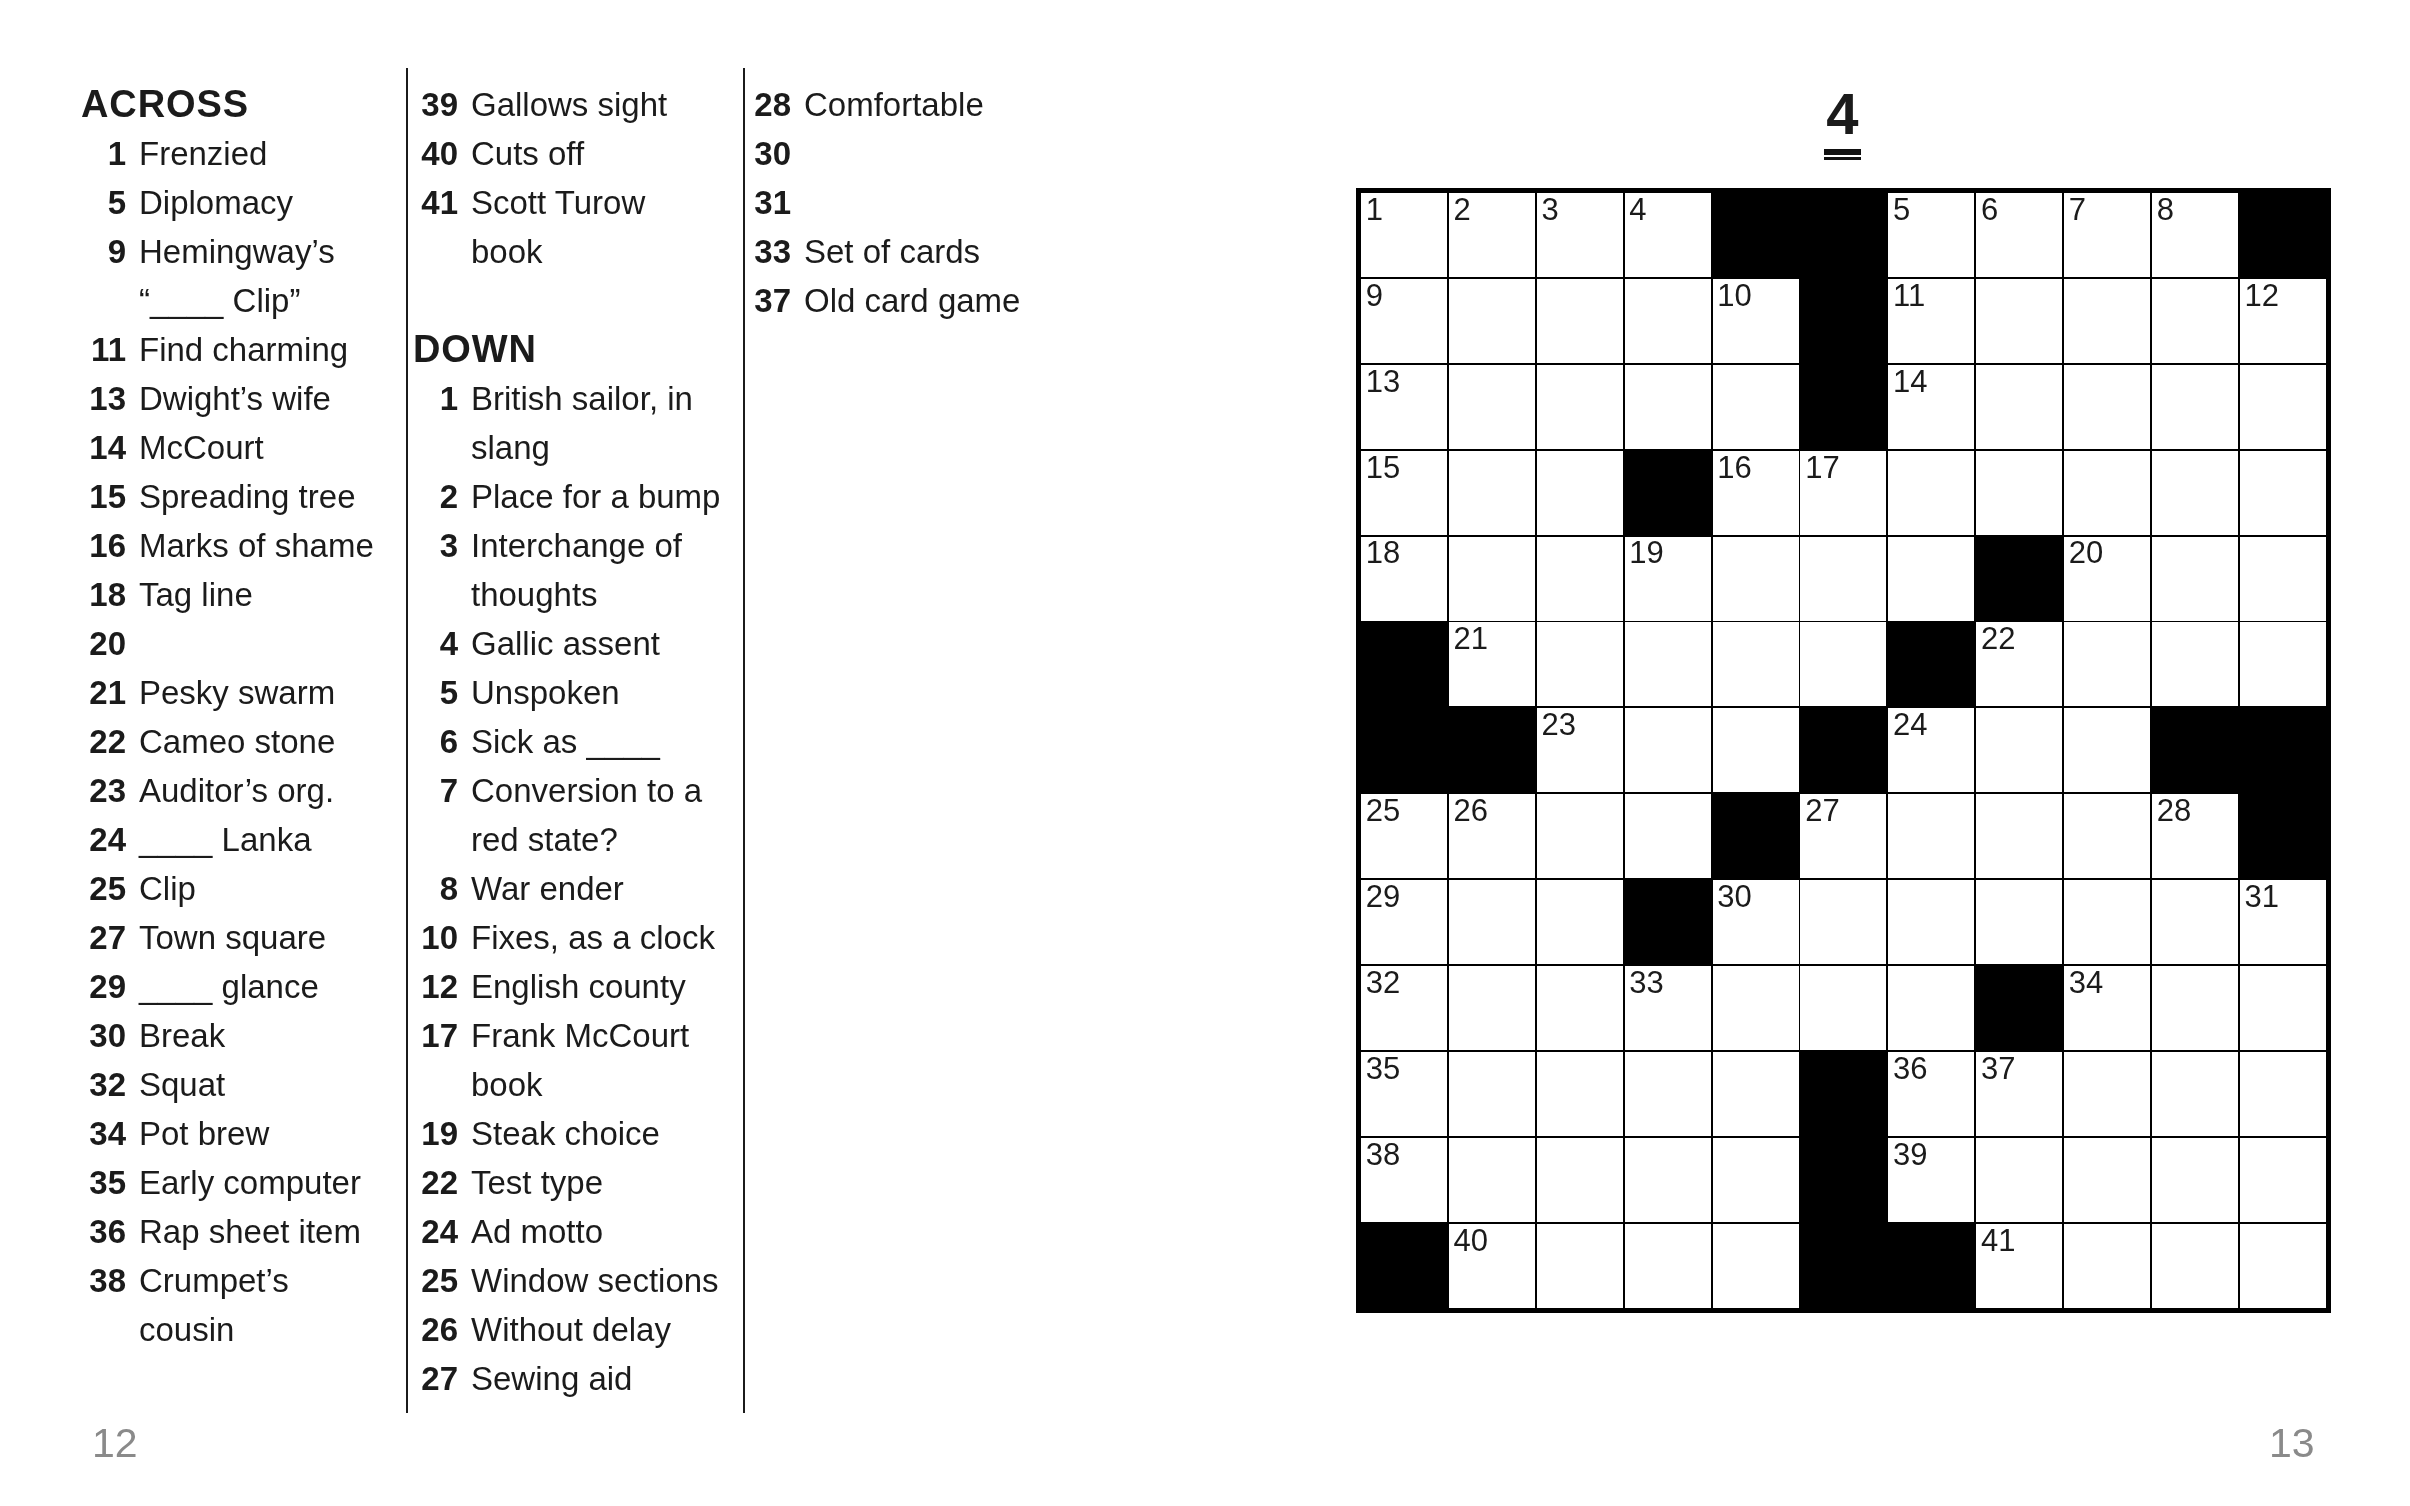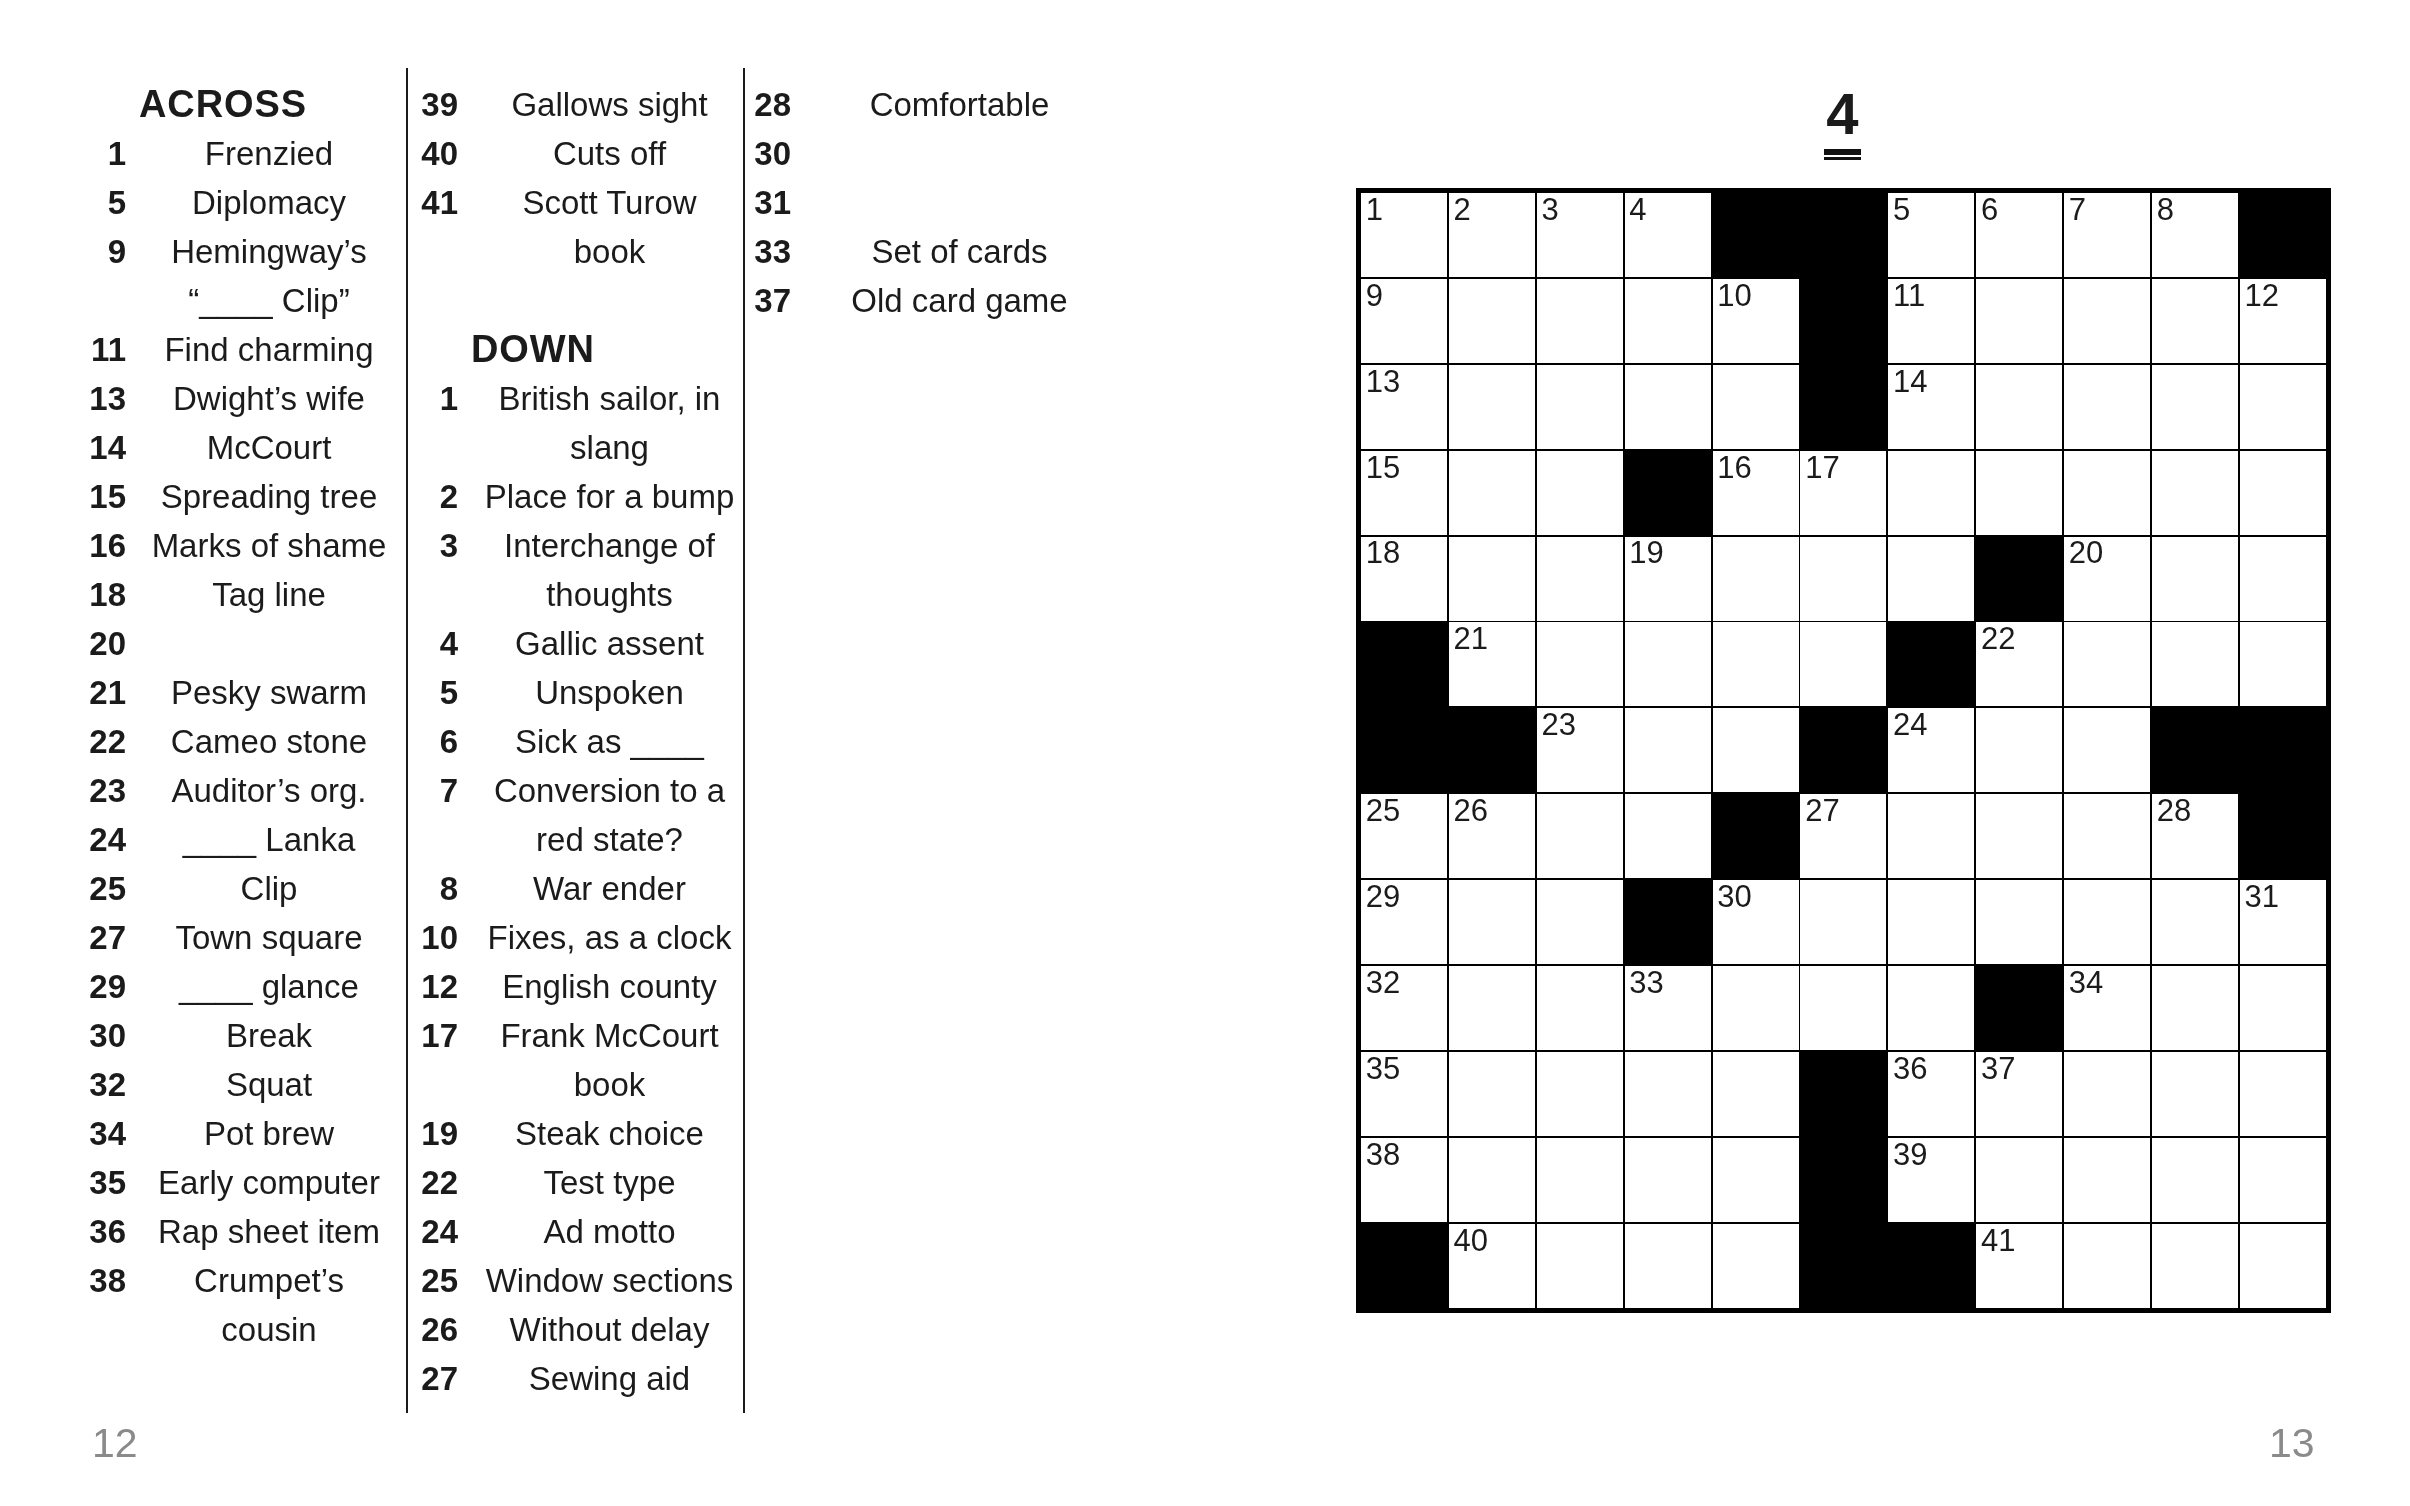--- a/index.html
+++ b/index.html
@@ -5,25 +5,25 @@
   * { margin:0; padding:0; box-sizing:border-box; }
   html,body { width:2411px; height:1507px; background:#ffffff; overflow:hidden;
               font-family:"Liberation Sans", sans-serif; color:#1b1b1b; }
   .spread { position:relative; width:2411px; height:1507px; }
 
   
   .clue-col { position:absolute; top:80px; font-size:33px; line-height:49px; }
   .col1 { left:81px;  width:326px; }
   .col2 { left:413px; width:339px; }
   .col3 { left:746px; width:377px; }
-  .list-header { font-weight:bold; font-size:38px; margin-left:58px; letter-spacing:0.9px; }
+  .list-header { font-weight:bold; font-size:38px; letter-spacing:0.9px; }
   .list-header.gap-above { margin-top:49px; }
   .clue { display:flex; align-items:flex-start; }
   .clue .num { flex:0 0 45px; text-align:right; font-weight:bold; }
-  .clue .txt { margin-left:13px; white-space:pre-line;text-align:center; }
+  .clue .txt { margin-left:13px; white-space:pre-line; }
   .col1 .clue .txt { width:260px; }
   .col2 .clue .txt { width:277px; }
   .col3 .clue .txt { width:311px; }
 
   .divider { position:absolute; top:68px; width:1.9px; height:1345px; background:#1b1b1b; }
   .divider-1 { left:406px; }
   .divider-2 { left:743px; }
 
   
   .page-num { position:absolute; font-size:41px; color:#8a8a8a; }

